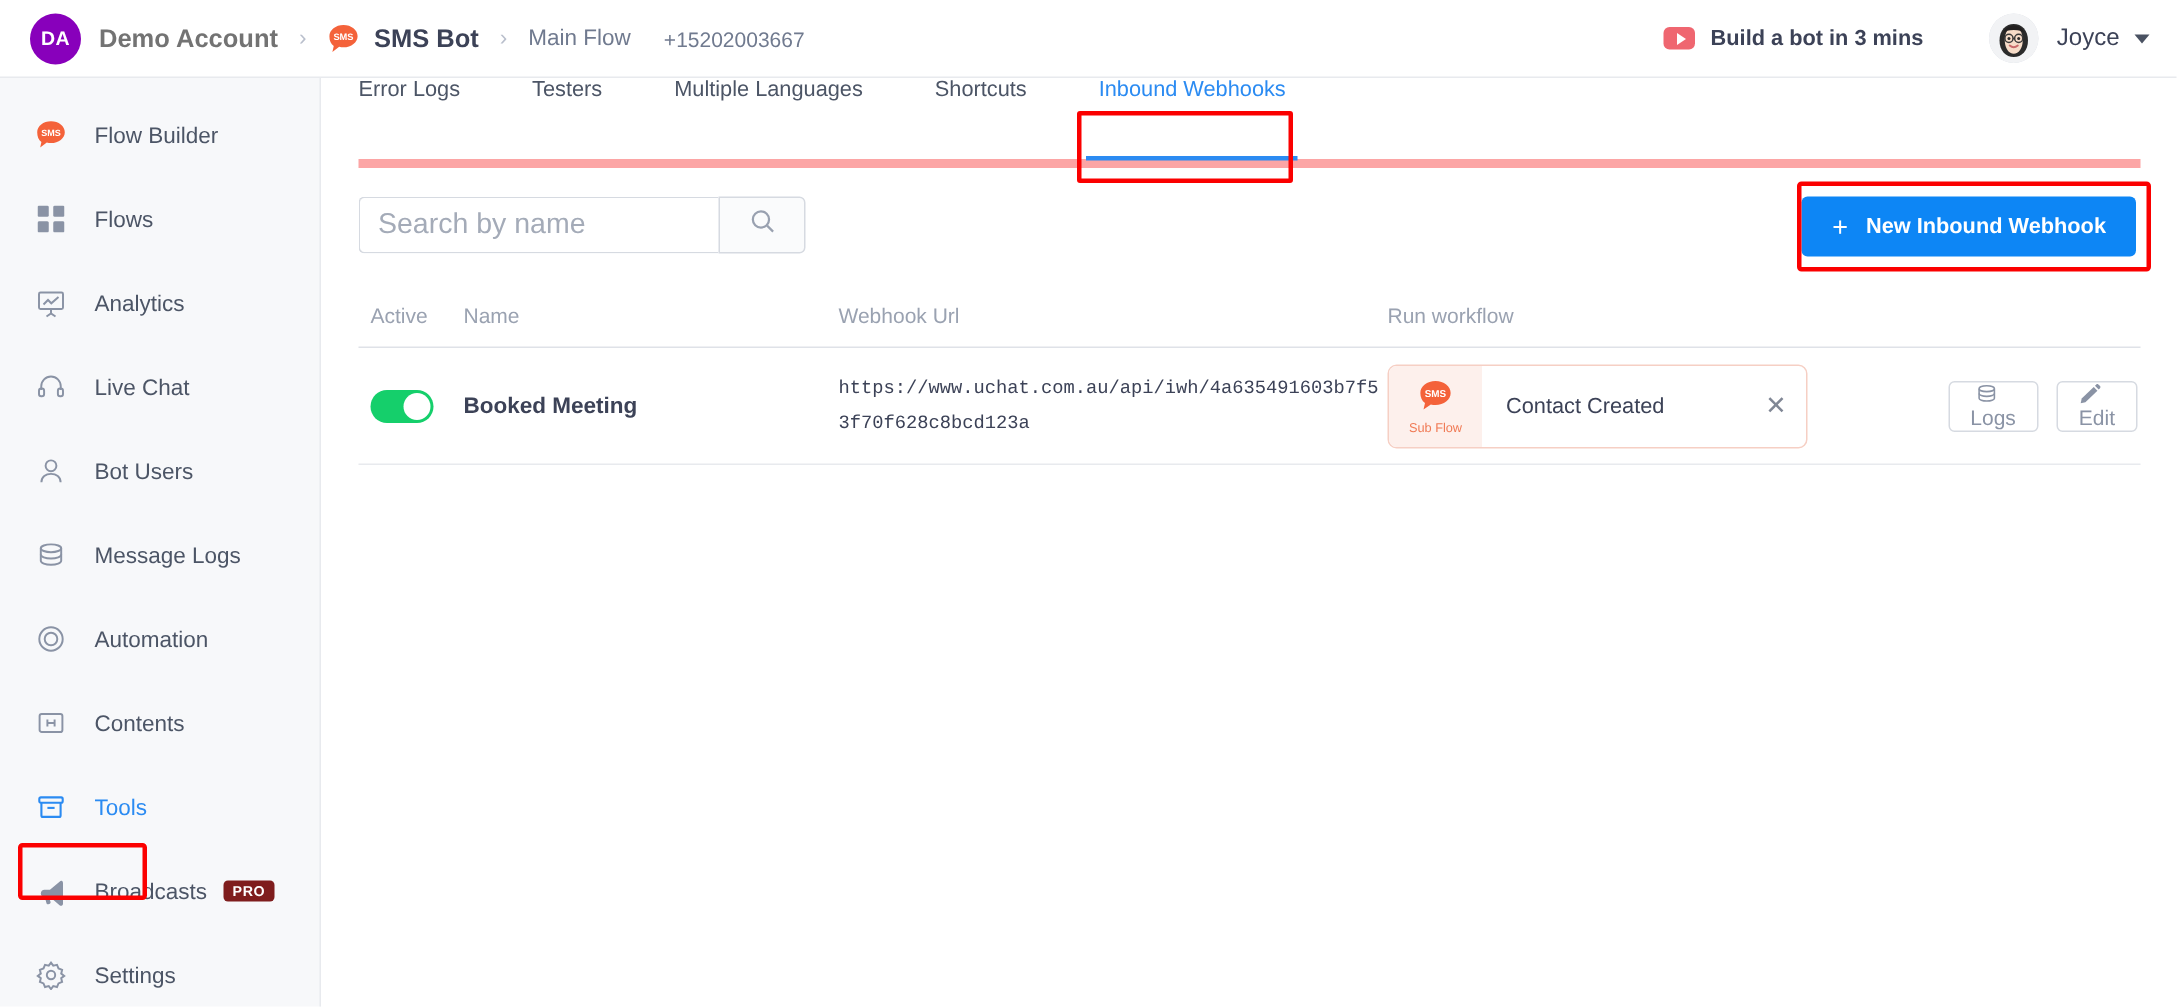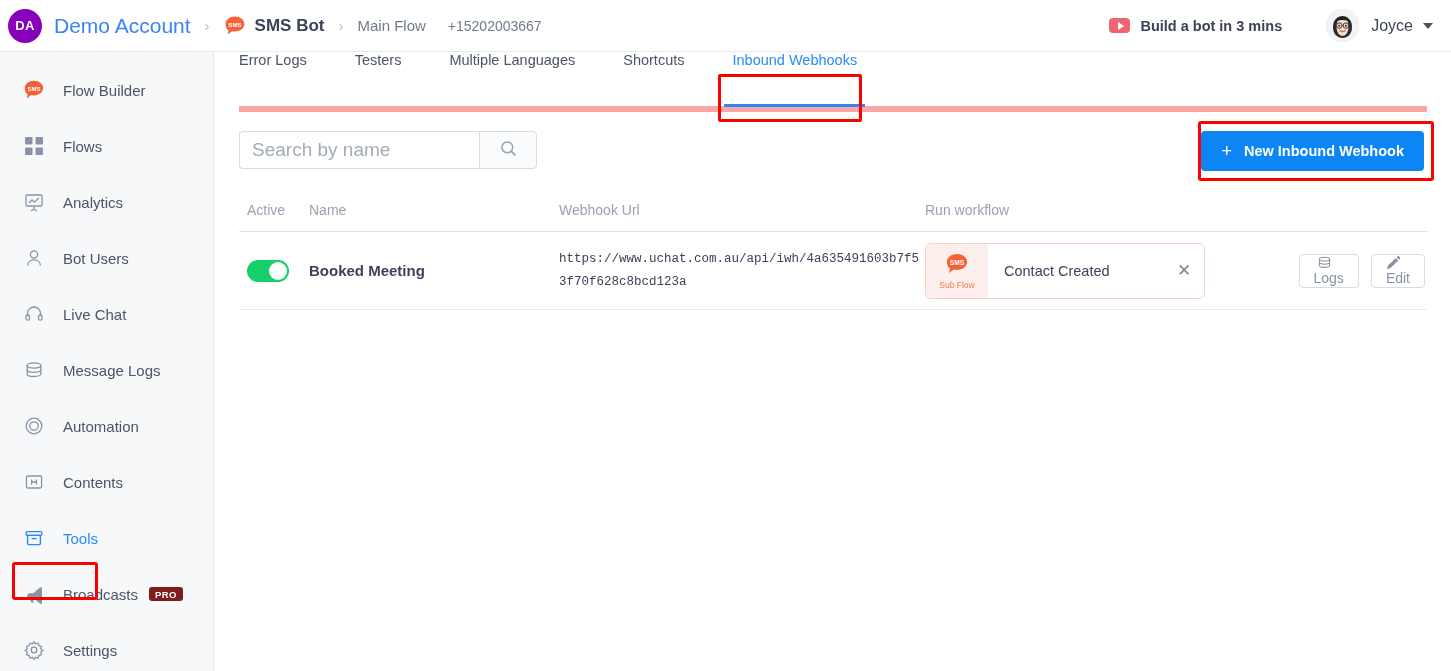--- a/index.html
+++ b/index.html
@@ -15,36 +15,36 @@
   
   .topbar {
     position: absolute; top: 0; left: 0;
     width: 1451px; height: 52px;
     background: #ffffff;
     border-bottom: 1px solid #e8eaee;
     display: flex; align-items: center;
   }
   .brand-block {
     display: flex; align-items: center;
-    padding-left: 8px;
+    padding-left: 20px;
     height: 100%;
     text-align: center;
   }
   .acct-avatar {
     width: 34px; height: 34px; border-radius: 50%;
     background: #8800bb;
     color: #ffffff;
     font-size: 13px; font-weight: bold;
     display: flex; align-items: center; justify-content: center;
     letter-spacing: .3px;
     flex: none;
   }
   .acct-name {
     margin-left: 12px;
-    font-size: 21px; font-weight: normal; color: #3b82f6;
+    font-size: 17px; font-weight: bold; color: #737373;
     white-space: nowrap;
   }
   .crumb-sep {
     margin: 0 14px;
     color: #b9bfcc; font-size: 15px;
     display: inline-block;
   }
   .sms-badge {
     width: 22px; height: 22px; flex: none;
     position: relative;
@@ -398,36 +398,36 @@
         <path d="M5 11l3-3 2.2 2.2L15 6"></path>
         <path d="M10 14v3M7 19l3-2 3 2"></path>
       </svg>
     </span>
     <span class="nav-label">Analytics</span>
   </div>
 
   <div class="nav-item">
     <span class="nav-icon">
       <svg width="20" height="20" viewBox="0 0 20 20" fill="none" stroke="currentColor" stroke-width="1.3">
-        <circle cx="10" cy="6.5" r="3.6"></circle>
-        <path d="M3.6 17.5c0-3.5 2.9-5.6 6.4-5.6s6.4 2.1 6.4 5.6"></path>
-      </svg>
-    </span>
-    <span class="nav-label">Bot Users</span>
-  </div>
-
-  <div class="nav-item">
-    <span class="nav-icon">
-      <svg width="20" height="20" viewBox="0 0 20 20" fill="none" stroke="currentColor" stroke-width="1.3">
         <path d="M3.5 12V9.5a6.5 6.5 0 0113 0V12"></path>
         <rect x="2" y="11" width="3.4" height="5.2" rx="1.5"></rect>
         <rect x="14.6" y="11" width="3.4" height="5.2" rx="1.5"></rect>
       </svg>
     </span>
     <span class="nav-label">Live Chat</span>
+  </div>
+
+  <div class="nav-item">
+    <span class="nav-icon">
+      <svg width="20" height="20" viewBox="0 0 20 20" fill="none" stroke="currentColor" stroke-width="1.3">
+        <circle cx="10" cy="6.5" r="3.6"></circle>
+        <path d="M3.6 17.5c0-3.5 2.9-5.6 6.4-5.6s6.4 2.1 6.4 5.6"></path>
+      </svg>
+    </span>
+    <span class="nav-label">Bot Users</span>
   </div>
 
   <div class="nav-item">
     <span class="nav-icon">
       <svg width="20" height="20" viewBox="0 0 20 20" fill="none" stroke="currentColor" stroke-width="1.3">
         <ellipse cx="10" cy="5.5" rx="6.8" ry="2.6"></ellipse>
         <path d="M3.2 5.5v4.2c0 1.4 3 2.6 6.8 2.6s6.8-1.2 6.8-2.6V5.5"></path>
         <path d="M3.2 9.7v4.2c0 1.4 3 2.6 6.8 2.6s6.8-1.2 6.8-2.6V9.7"></path>
       </svg>
     </span>

